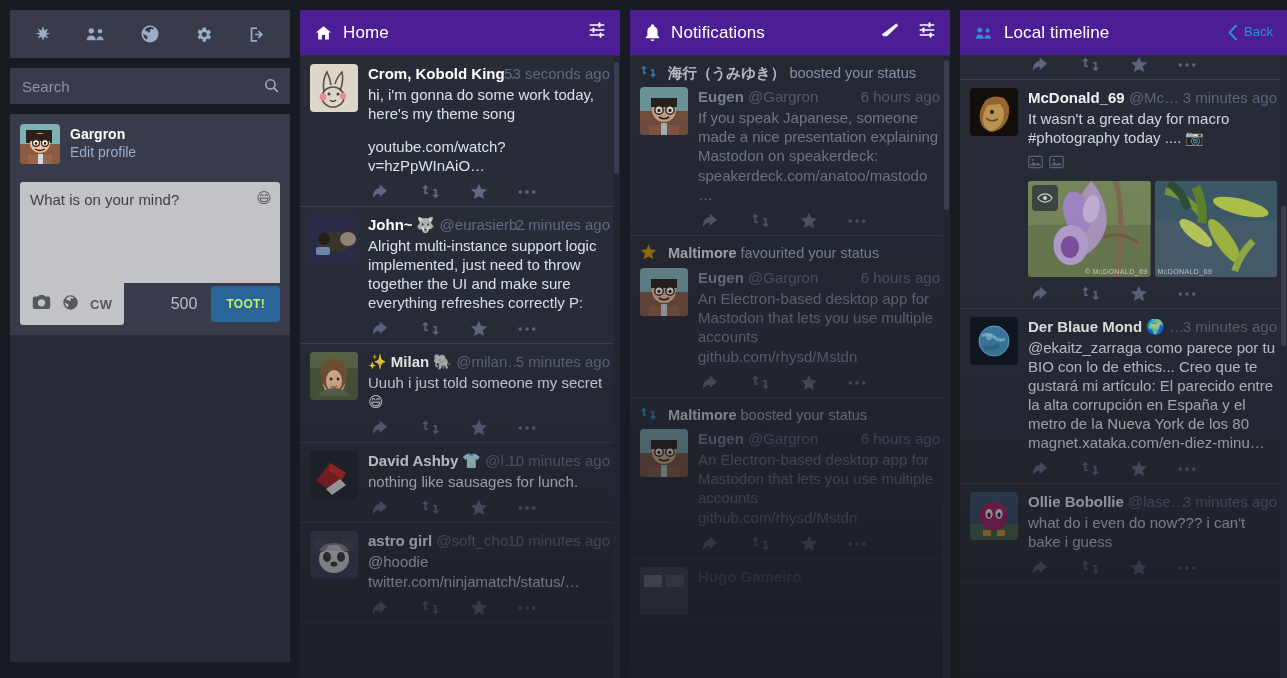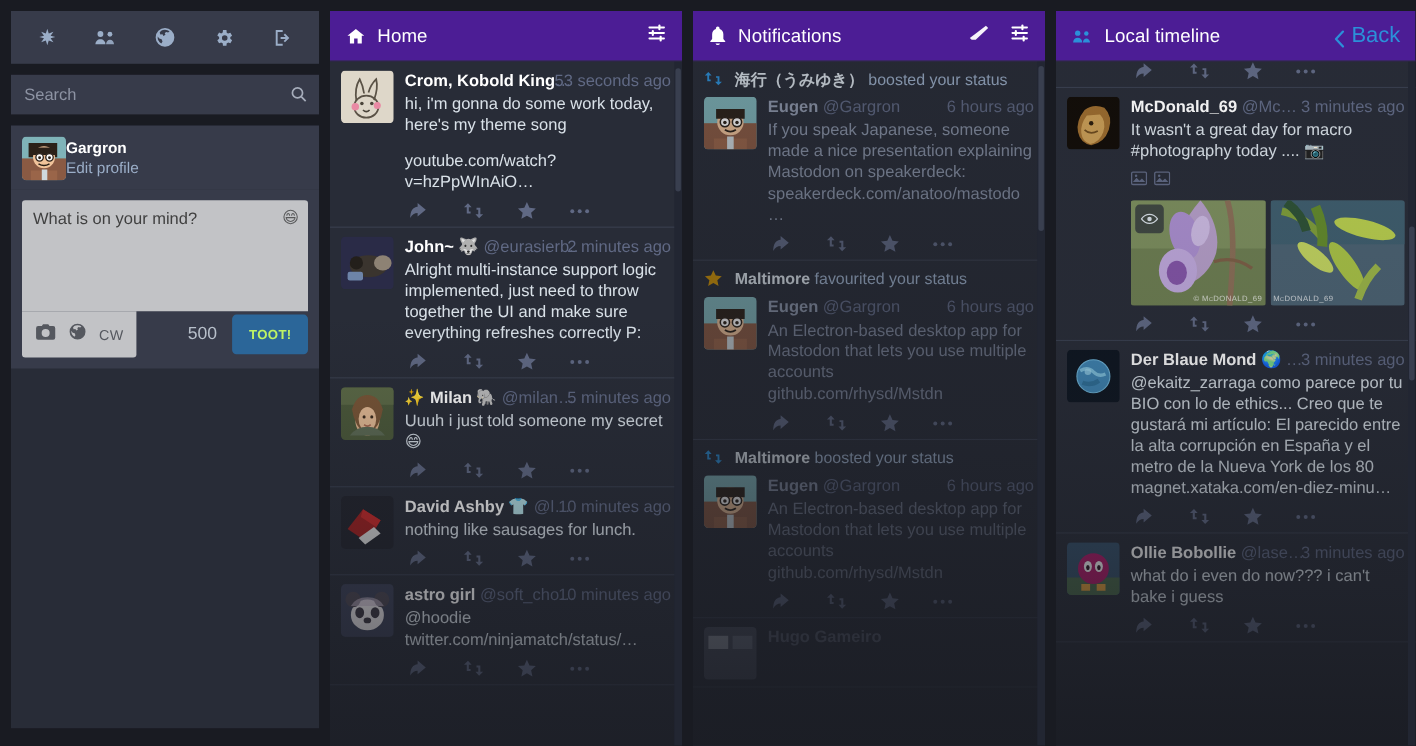--- a/index.html
+++ b/index.html
@@ -101,21 +101,21 @@
     background: #282c37;
     display: flex;
     flex-direction: column;
     overflow: hidden;
   }
   .acct {
     display: flex;
     align-items: center;
     padding: 10px 10px 8px 10px;
     background: #373b4a;
-    gap: 0;
+    gap: 10px;
   }
   .acct .av { width: 40px; height: 40px; border-radius: 4px; overflow: hidden; flex: 0 0 40px; }
   .acct .meta { display: flex; flex-direction: column; }
   .acct .name { color: #fff; font-size: 14px; font-weight: bold; line-height: 17px; }
   .acct .edit { color: #9baec8; font-size: 14px; line-height: 19px; }
 
   .composer { padding: 10px; background: #373b4a; flex: 0 0 auto; }
   .compose-area {
     position: relative;
     background: #c2c3c6;
@@ -136,21 +136,21 @@
   .compose-tools {
     background: #c2c3c6;
     height: 42px;
     display: flex;
     align-items: center;
     gap: 11px;
     padding: 0 12px;
     border-radius: 0 0 3px 3px;
     color: #55585f;
   }
-  .compose-tools .cw { font-size: 13px; font-weight: normal; letter-spacing: .4px; }
+  .compose-tools .cw { font-size: 13px; font-weight: bold; letter-spacing: .4px; }
   .compose-right {
     flex: 1;
     display: flex;
     align-items: center;
     justify-content: flex-end;
     gap: 14px;
   }
   .charcount { color: #b7bfca; font-size: 16px; }
   .toot-btn {
     background: #2b6699;
@@ -216,21 +216,21 @@
   .veil-home { position: absolute; left: 0; right: 0; top: 230px; bottom: 0;
     background: linear-gradient(to bottom, rgba(25,27,34,0) 0%, rgba(25,27,34,.28) 40%, rgba(25,27,34,.72) 100%);
     pointer-events: none; }
   .veil-notif { position: absolute; inset: 0;
     background: linear-gradient(to bottom, rgba(25,27,34,.18) 0%, rgba(25,27,34,.45) 55%, rgba(25,27,34,.85) 100%);
     pointer-events: none; }
   .veil-local { position: absolute; inset: 0;
     background: linear-gradient(to bottom, rgba(25,27,34,.05) 0%, rgba(25,27,34,.12) 40%, rgba(25,27,34,.55) 78%, rgba(25,27,34,.88) 100%);
     pointer-events: none; }
 
-  .back-link { color: #2b90d9; font-size: 20px; display: flex; align-items: flex-end; gap: 6px; }
+  .back-link { color: #2b90d9; font-size: 13px; display: flex; align-items: flex-start; gap: 6px; }
   .blue { color: #2b90d9; }
   .gold { color: #ca8f04; }
 
   
   .av-img { width: 100%; height: 100%; display: block; }
   .clipped { overflow: hidden; }
 </style>
 </head>
 <body>
 

